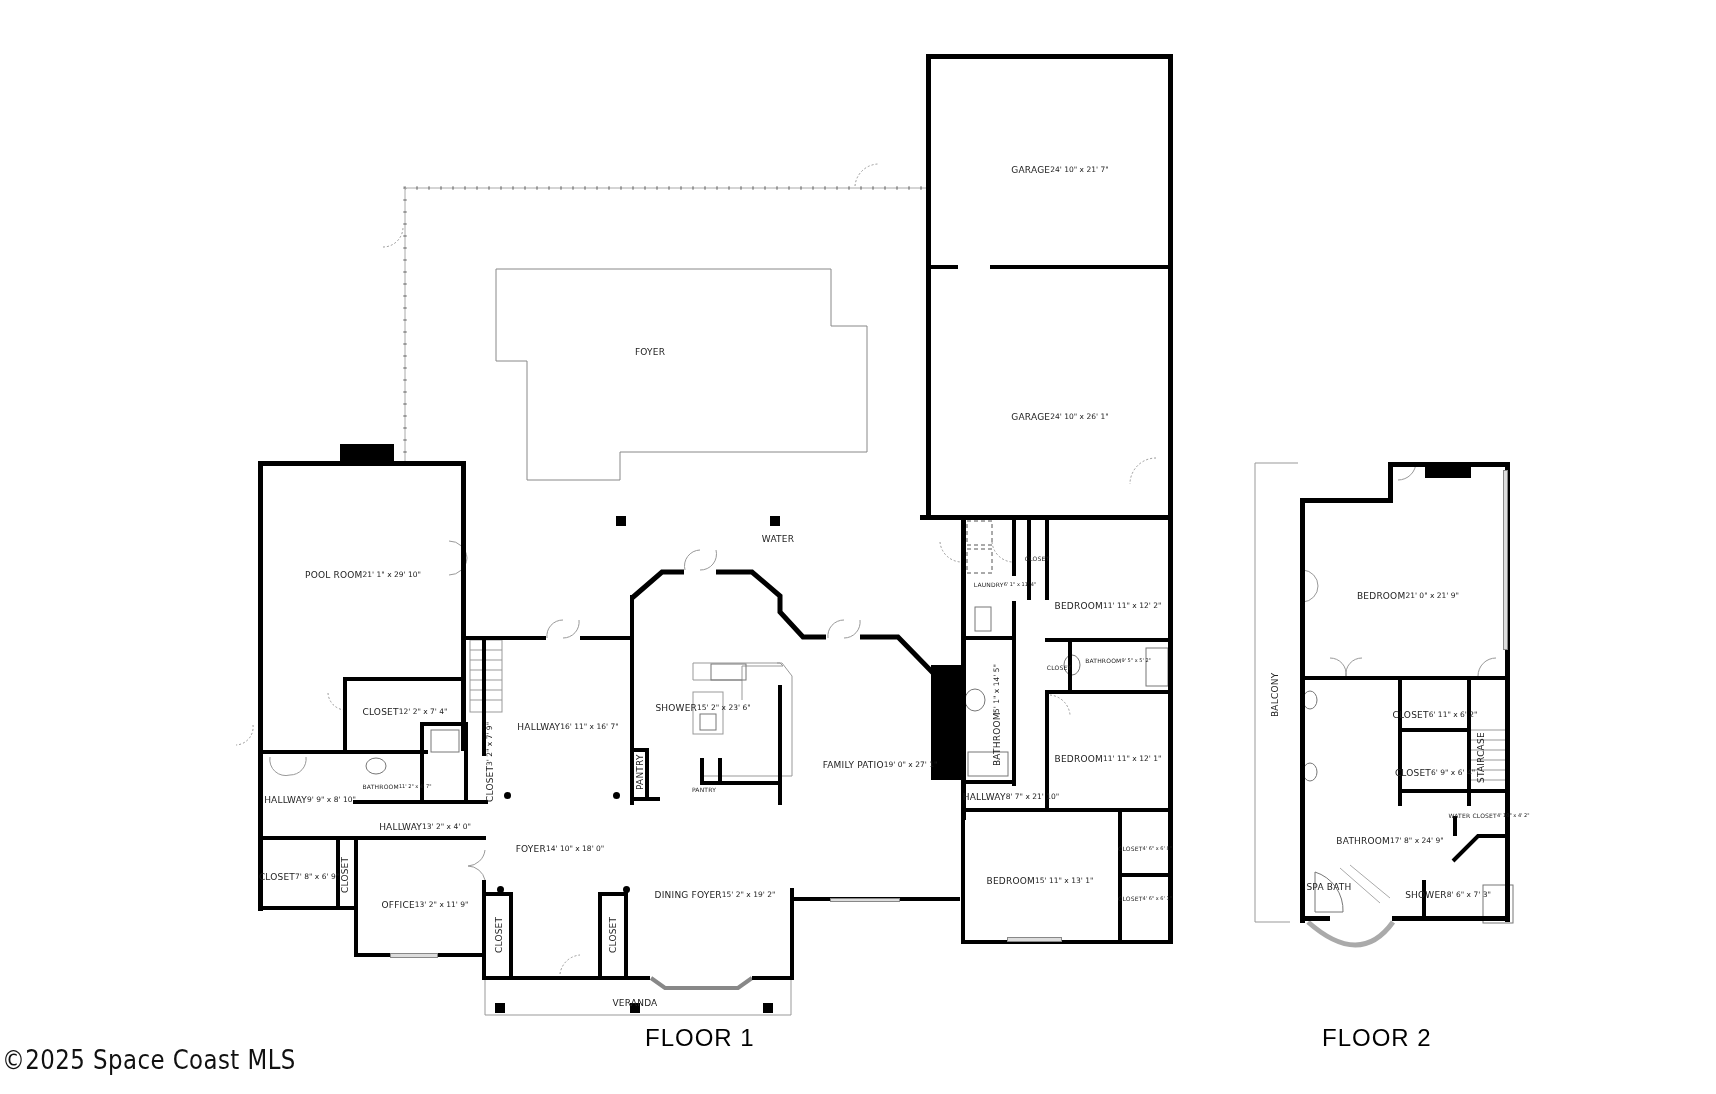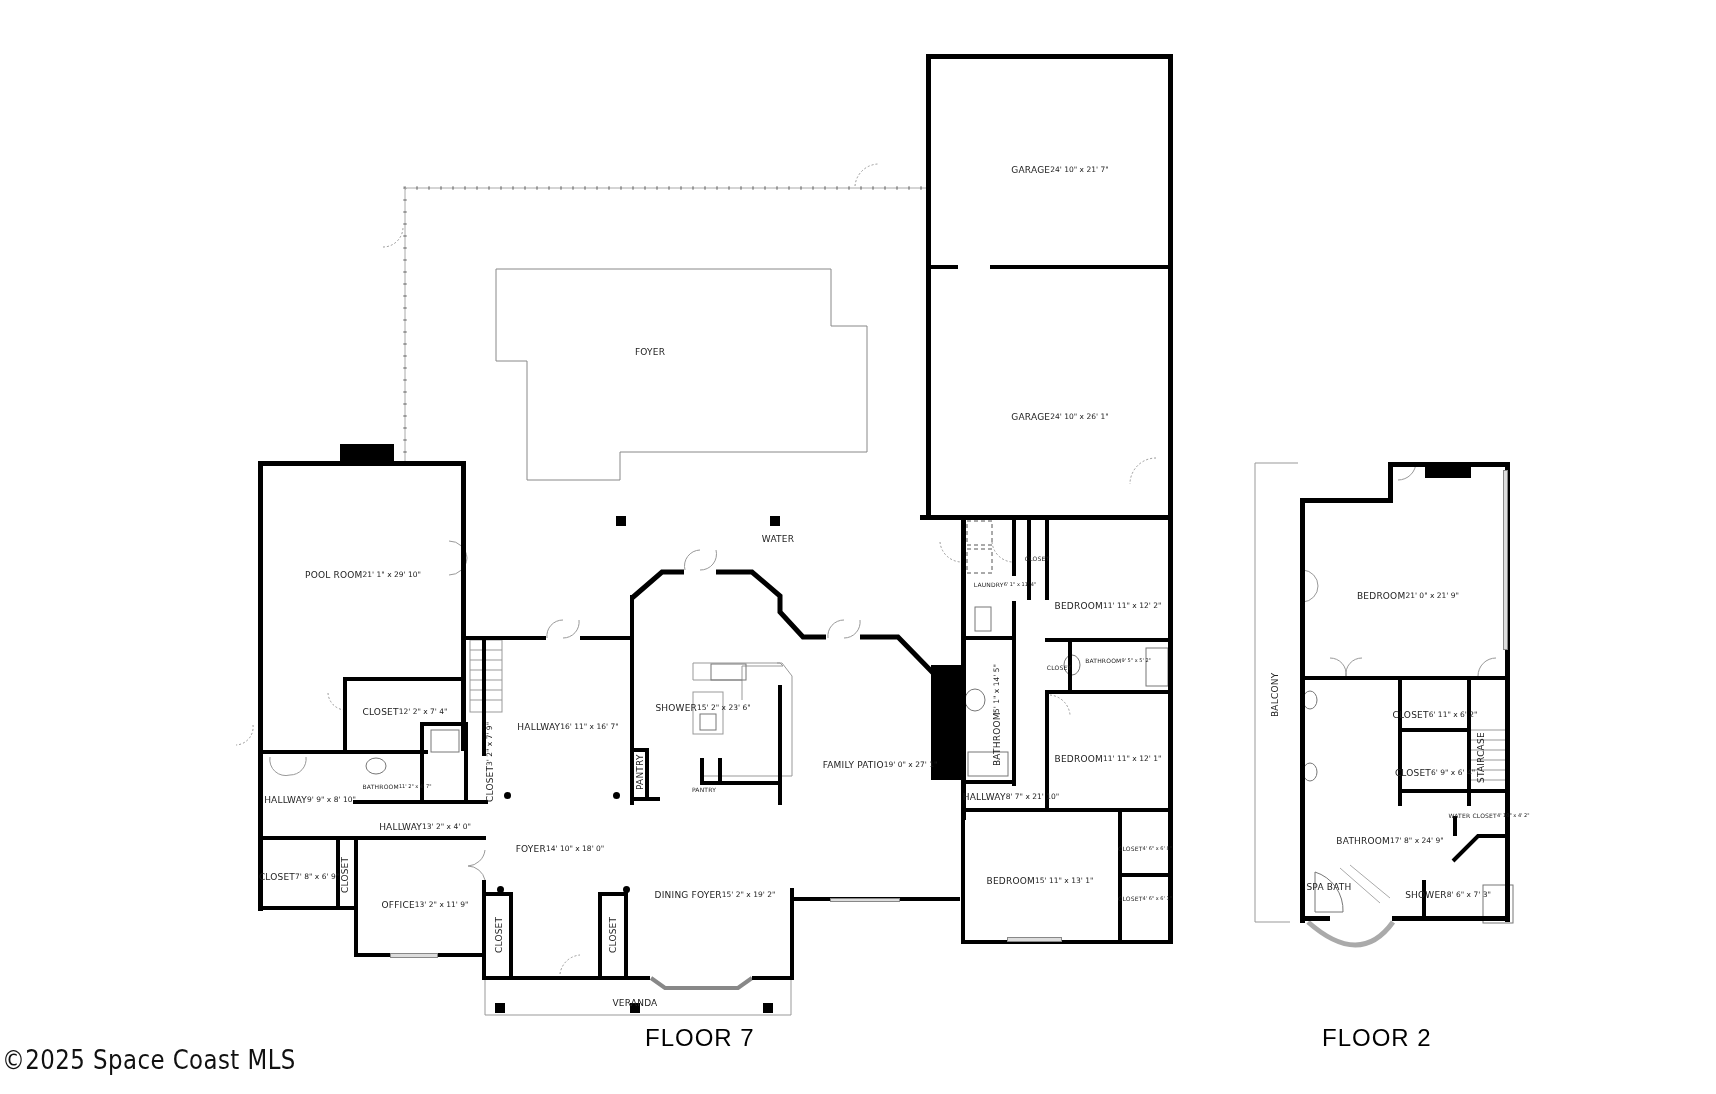--- a/index.html
+++ b/index.html
@@ -309,21 +309,21 @@
   </div>
   <div class="room small" style="left:1122px;top:838px;width:46px;height:20px;">
     <span class="n">CLOSET</span>
     <span class="d">4' 6" x 6' 8"</span>
   </div>
   <div class="room small" style="left:1122px;top:888px;width:46px;height:20px;">
     <span class="n">CLOSET</span>
     <span class="d">4' 6" x 6' 1"</span>
   </div>
 
-  <div class="floorlabel" style="left:645px;top:1024px;">FLOOR 7</div>
+  <div class="floorlabel" style="left:645px;top:1024px;">FLOOR 1</div>
 </div>
 
 <div>
   <div class="wall" style="left:1390px;top:462px;width:120px;height:5px;"></div>
   <div class="wall" style="left:1425px;top:462px;width:46px;height:16px;"></div>
   <div class="wall" style="left:1388px;top:462px;width:5px;height:40px;"></div>
   <div class="wall" style="left:1300px;top:498px;width:93px;height:5px;"></div>
   <div class="wall" style="left:1300px;top:498px;width:5px;height:425px;"></div>
   <div class="wall" style="left:1505px;top:462px;width:5px;height:460px;"></div>
   <div class="wall" style="left:1300px;top:916px;width:30px;height:5px;"></div>

